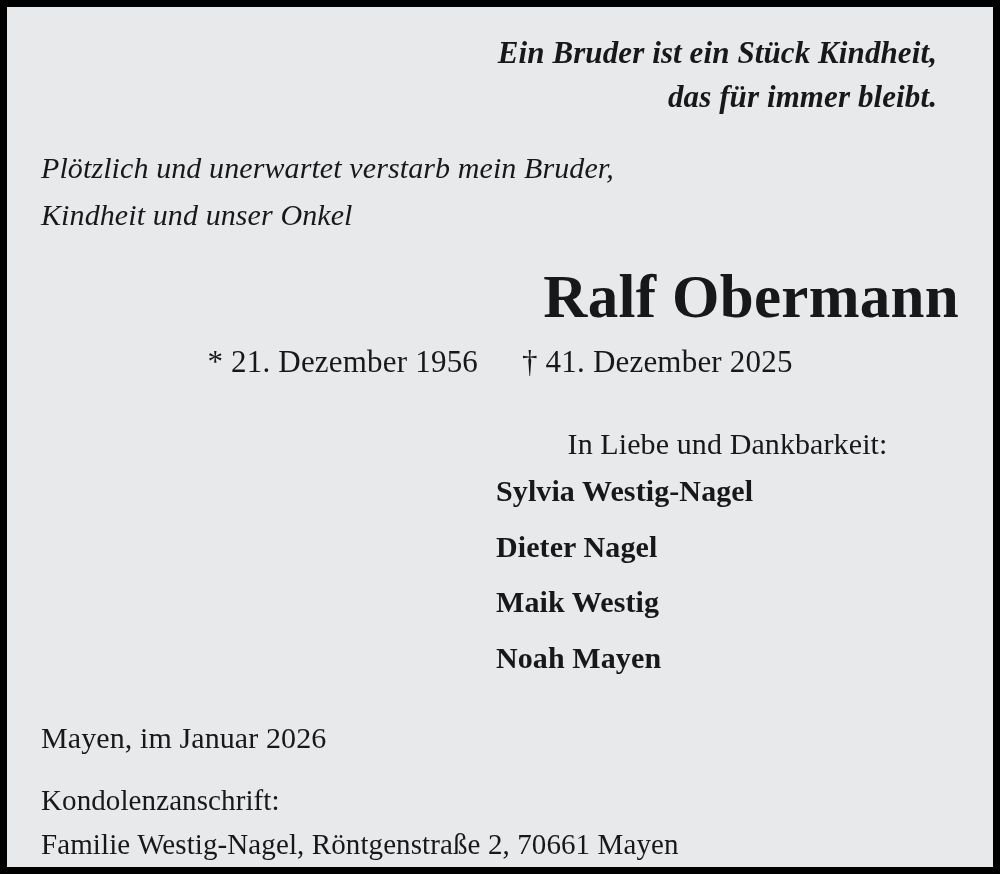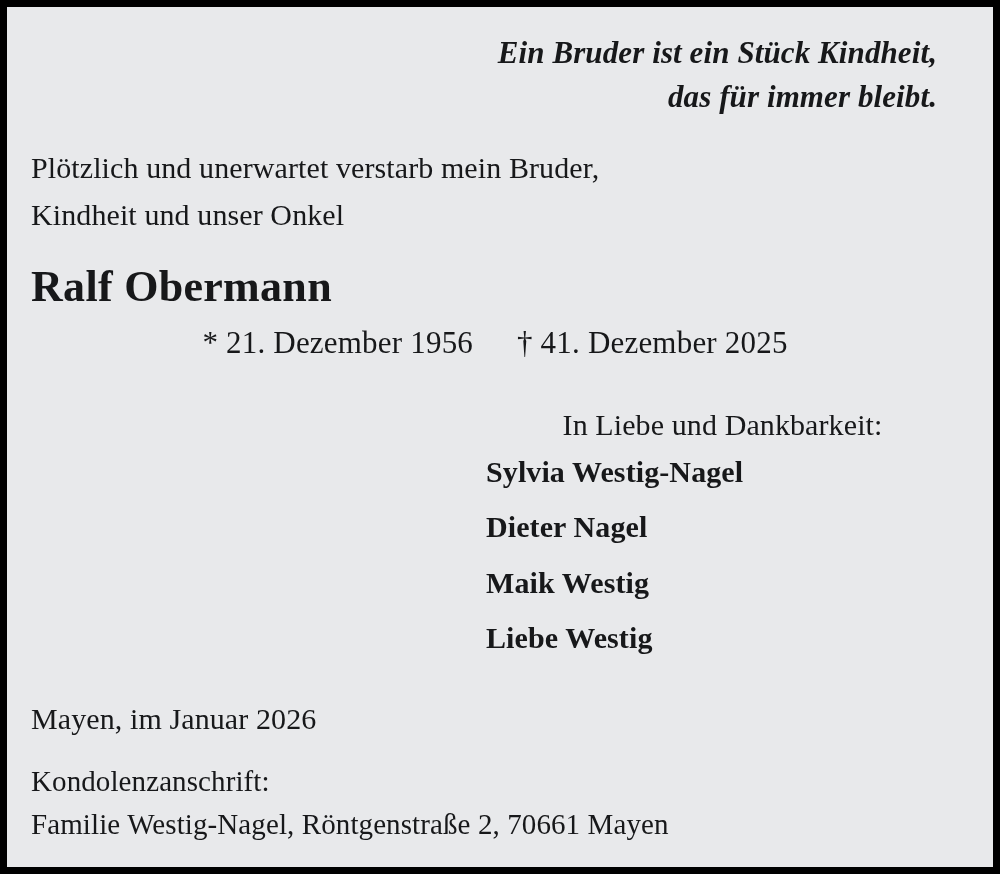--- a/index.html
+++ b/index.html
@@ -13,21 +13,21 @@
     overflow: hidden;
     font-family: "Liberation Serif", serif;
   }
   .obituary {
     position: relative;
     box-sizing: border-box;
     width: 1000px;
     height: 874px;
     background: #e8e9eb;
     border: 7px solid #000000;
-    padding: 22px 34px 18px 24px;
+    padding: 22px 34px 18px 34px;
     color: #17181a;
   }
   .motto {
     text-align: right;
     font-style: italic;
     font-weight: 700;
     font-size: 31px;
     line-height: 1.42;
     letter-spacing: 0.1px;
     padding-right: 22px;
@@ -37,25 +37,26 @@
     display: block;
   }
   .intro {
     margin-top: 26px;
     font-size: 30px;
     line-height: 1.55;
     letter-spacing: 0.1px;
   }
   .intro .line {
     display: block;
+    font-style: italic;
   }
   .name {
-    text-align: left;
+    text-align: right;
     font-weight: 700;
-    font-size: 44px;
+    font-size: 61px;
     line-height: 1.15;
     margin-top: 24px;
     letter-spacing: 0.3px;
   }
   .dates {
     text-align: center;
     font-size: 31px;
     margin-top: 12px;
     letter-spacing: 0.2px;
   }
@@ -123,21 +124,21 @@
     <span>* 21. Dezember 1956</span>
     <span class="sep"></span>
     <span>† 41. Dezember 2025</span>
   </div>
 
   <div class="mourners">
     <div class="mourners-heading">In Liebe und Dankbarkeit:</div>
     <div class="mourner">Sylvia Westig-Nagel</div>
     <div class="mourner">Dieter Nagel</div>
     <div class="mourner">Maik Westig</div>
-    <div class="mourner">Liebe Westig</div>
+    <div class="mourner">Noah Mayen</div>
   </div>
 
   <div class="footer">
     <div class="place-line">
       <span class="place">Mayen</span><span>, im Januar 2026</span>
     </div>
     <div class="condolence-label">Kondolenzanschrift:</div>
     <div class="condolence-address">Familie Westig-Nagel, Röntgenstraße 2, 70661 Mayen</div>
   </div>
 

